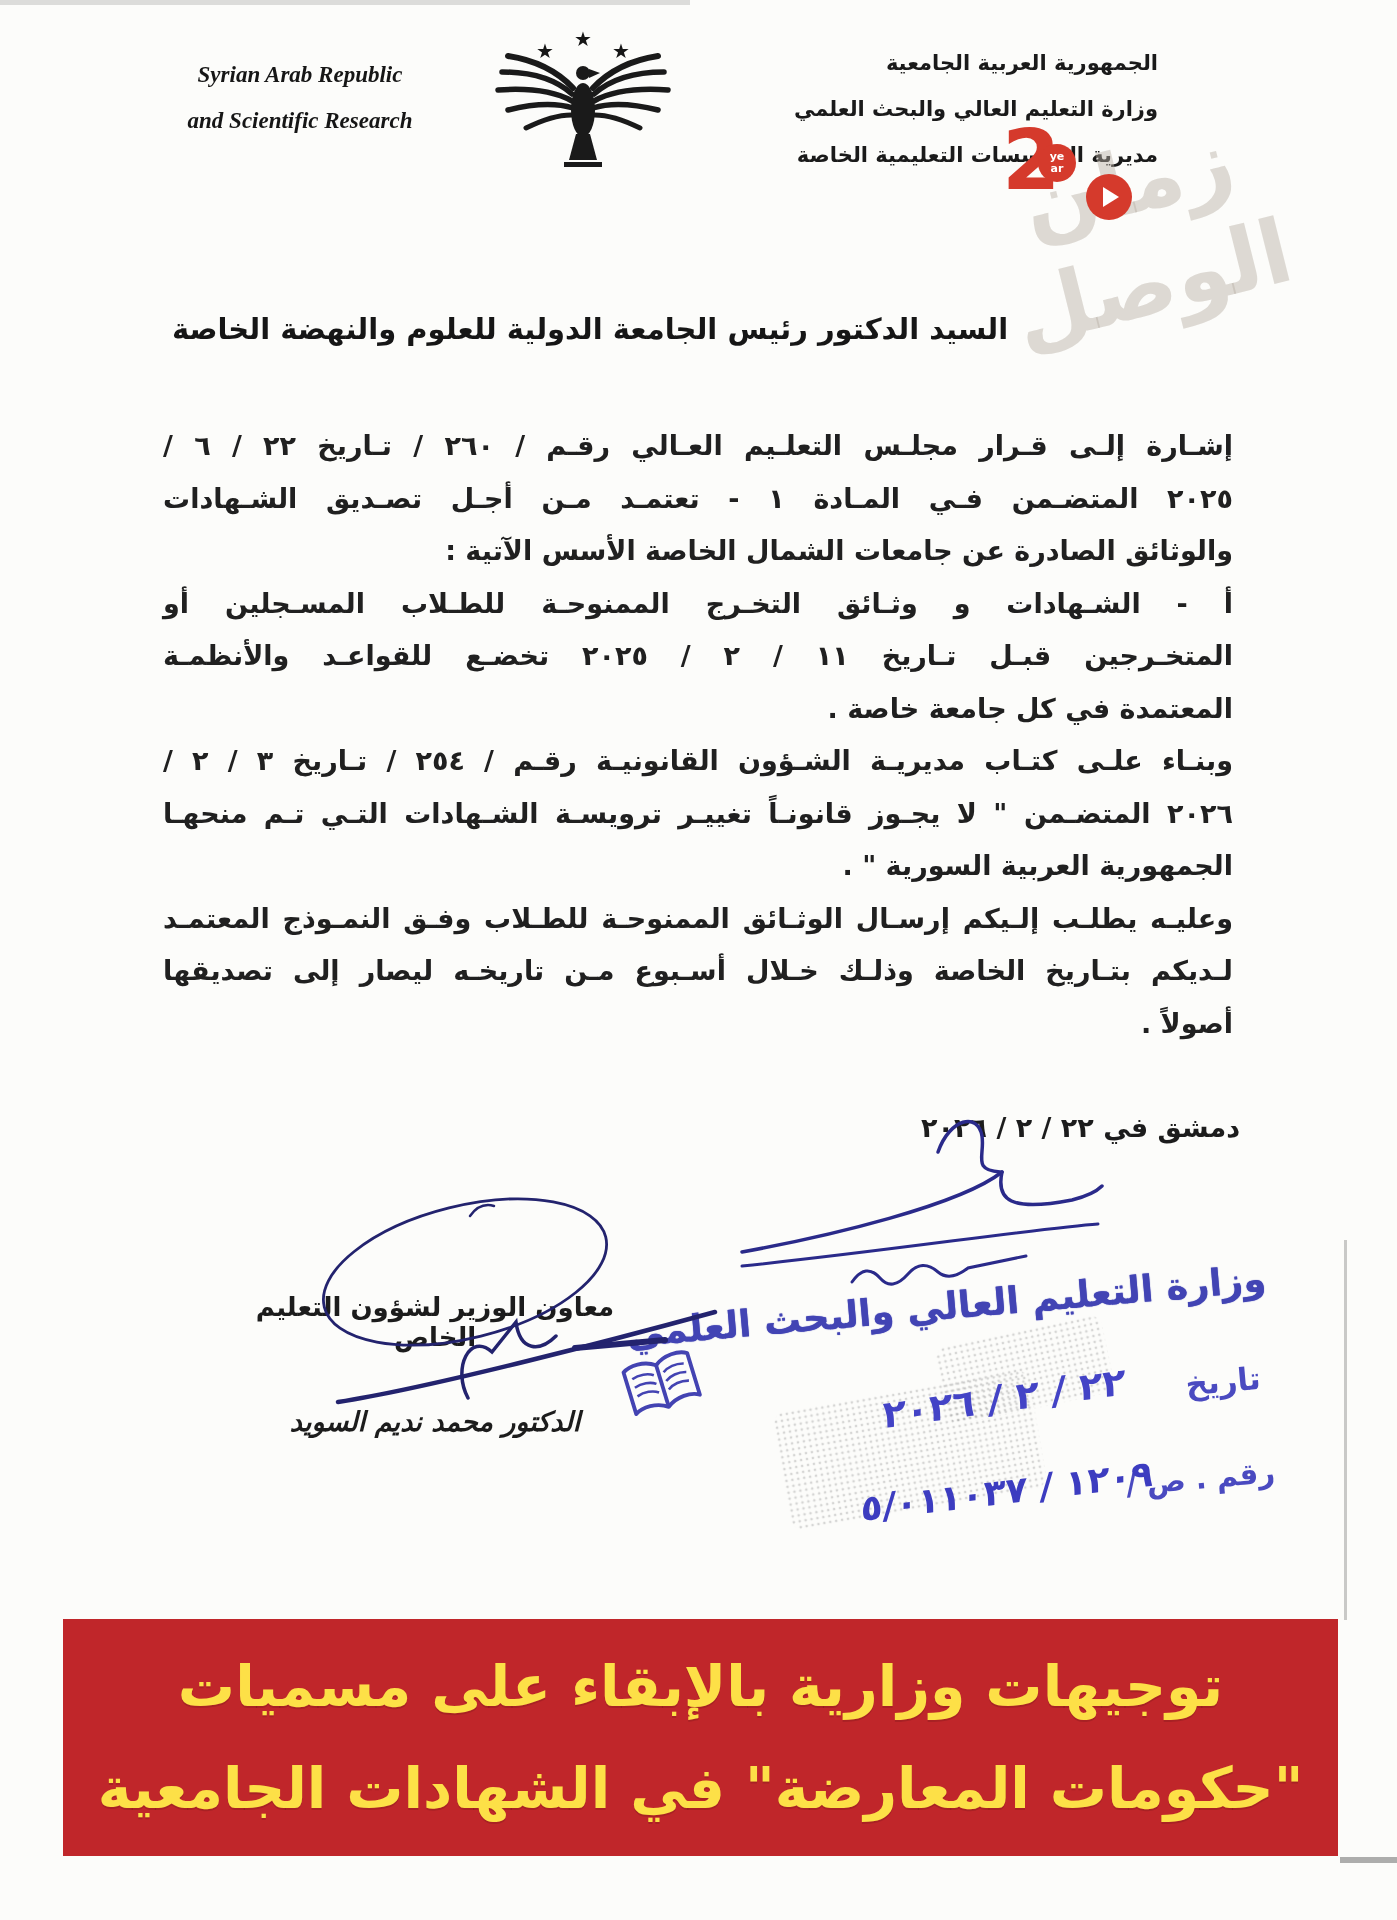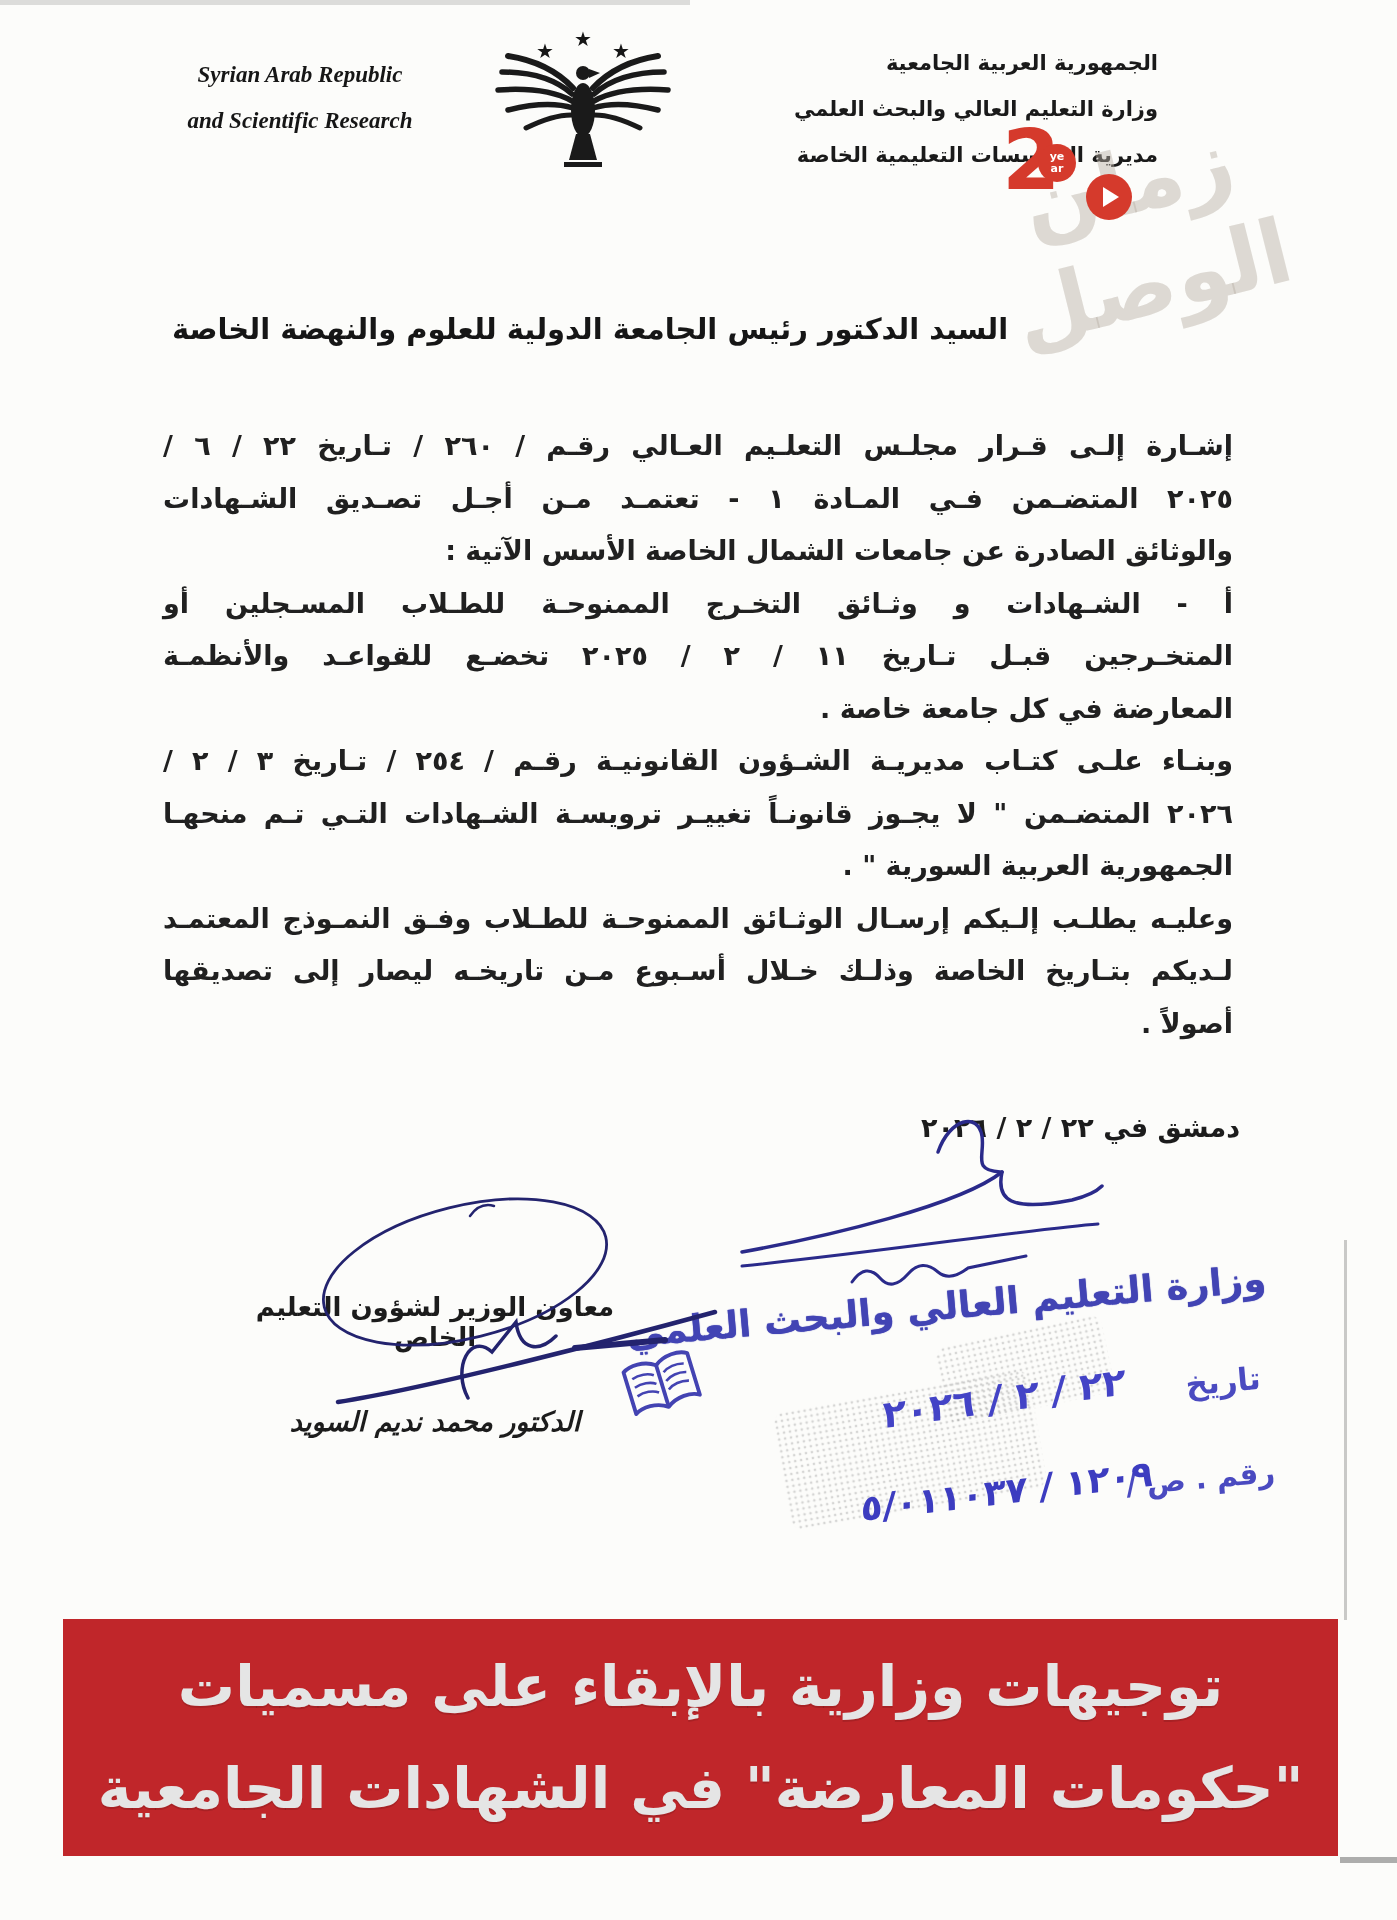--- a/index.html
+++ b/index.html
@@ -67,21 +67,21 @@
     background-size:6px 6px;opacity:.28;filter:blur(.3px);border-radius:14px;}
   .sp1{left:780px;top:1390px;width:260px;height:120px;transform:rotate(-10deg);}
   .sp2{left:940px;top:1330px;width:170px;height:80px;transform:rotate(-12deg);}
 
   .ink-overlay{left:0;top:0;width:1397px;height:1920px;pointer-events:none;}
 
   
   .banner{left:63px;top:1619px;width:1275px;height:237px;background:#c0262a;
     display:flex;flex-direction:column;align-items:center;justify-content:center;
     gap:10px;direction:rtl;}
-  .banner div{color:#e5e5e5;font-size:57px;font-weight:700;line-height:1.6;
+  .banner div{color:#fde047;font-size:57px;font-weight:700;line-height:1.6;
     white-space:nowrap;text-shadow:0 2px 0 rgba(0,0,0,.12);}
 </style>
 </head>
 <body>
 
 <div class="page">
 
   <div class="abs edge-top"></div>
   <div class="abs edge-right"></div>
   <div class="abs edge-br"></div>
@@ -139,21 +139,21 @@
   </div>
 
   <div class="abs addressee">السيد الدكتور رئيس الجامعة الدولية للعلوم والنهضة الخاصة</div>
 
   <div class="abs body-lines">
     <div class="ln j">إشـارة إلـى قـرار مجلـس التعلـيم العـالي رقـم / ٢٦٠ / تـاريخ ٢٢ / ٦ /</div>
     <div class="ln j">٢٠٢٥ المتضـمن فـي المـادة ١ - تعتمـد مـن أجـل تصـديق الشـهادات</div>
     <div class="ln s">والوثائق الصادرة عن جامعات الشمال الخاصة الأسس الآتية :</div>
     <div class="ln j">أ - الشـهادات و وثـائق التخـرج الممنوحـة للطـلاب المسـجلين أو</div>
     <div class="ln j">المتخـرجين قبـل تـاريخ ١١ / ٢ / ٢٠٢٥ تخضـع للقواعـد والأنظمـة</div>
-    <div class="ln s">المعارضة في كل جامعة خاصة .</div>
+    <div class="ln s">المعتمدة في كل جامعة خاصة .</div>
     <div class="ln j">وبنـاء علـى كتـاب مديريـة الشـؤون القانونيـة رقـم / ٢٥٤ / تـاريخ ٣ / ٢ /</div>
     <div class="ln j">٢٠٢٦ المتضـمن " لا يجـوز قانونـاً تغييـر ترويسـة الشـهادات التـي تـم منحهـا</div>
     <div class="ln s">الجمهورية العربية السورية " .</div>
     <div class="ln j">وعليـه يطلـب إلـيكم إرسـال الوثـائق الممنوحـة للطـلاب وفـق النمـوذج المعتمـد</div>
     <div class="ln j">لـديكم بتـاريخ الخاصة وذلـك خـلال أسـبوع مـن تاريخـه ليصار إلى تصديقها</div>
     <div class="ln s">أصولاً .</div>
   </div>
 
   <div class="abs date-line">دمشق في ٢٢ / ٢ / ٢٠٢٦</div>
 

